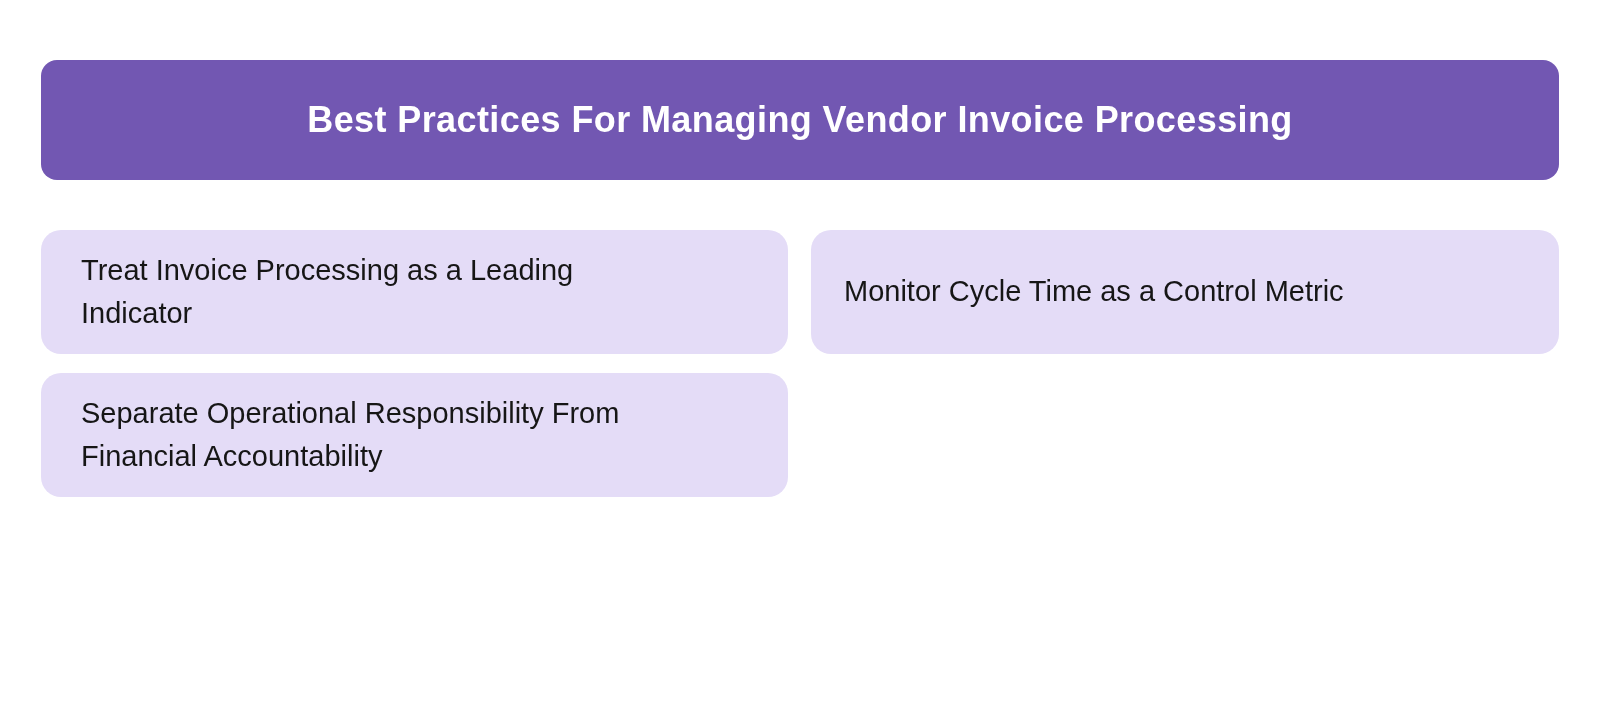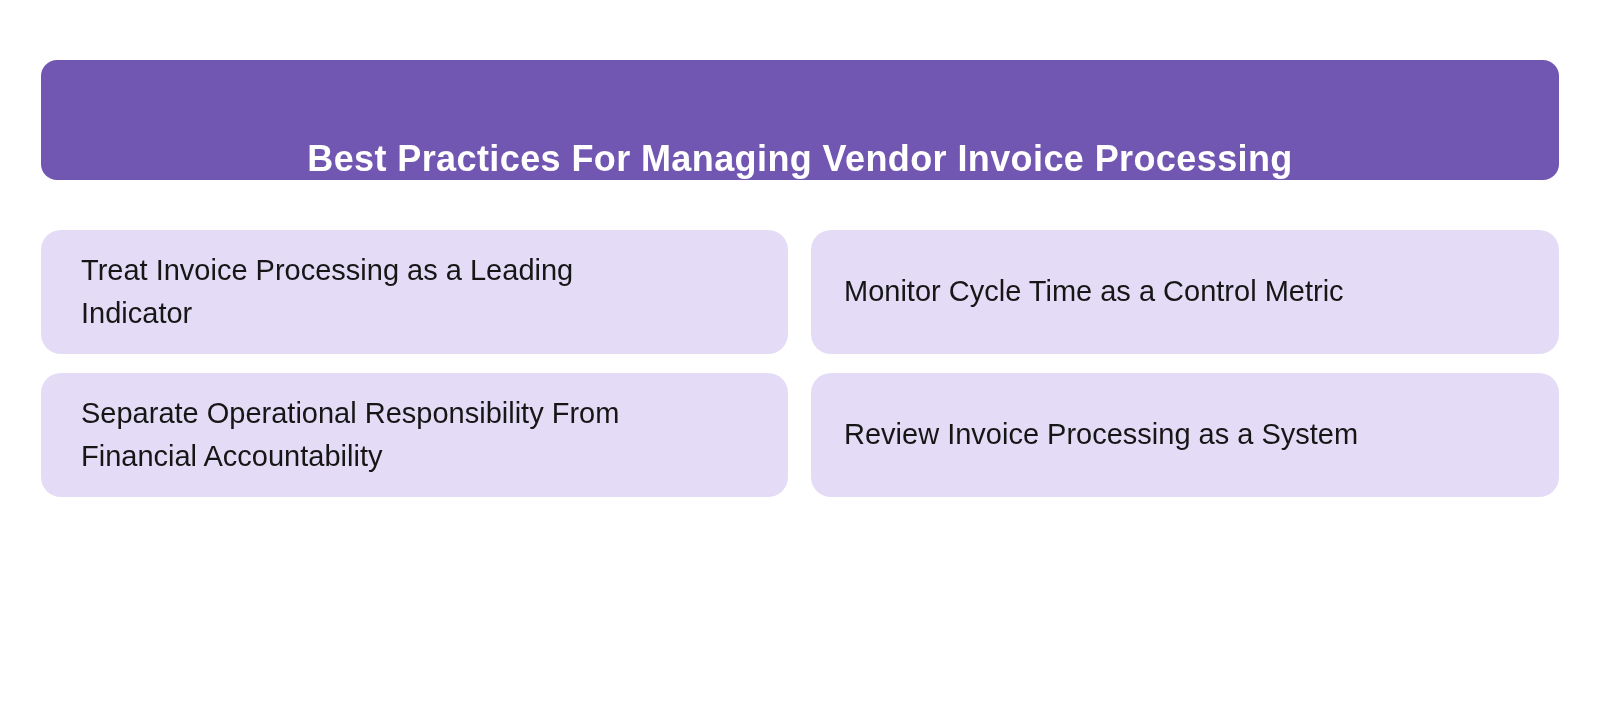--- a/index.html
+++ b/index.html
@@ -23,21 +23,21 @@
 
   .header-banner {
     position: absolute;
     left: 41px;
     top: 60px;
     width: 1518px;
     height: 120px;
     background: var(--header-bg);
     border-radius: 16px;
     display: flex;
-    align-items: flex-end;
+    align-items: center;
     justify-content: center;
   }
 
   .page-title {
     color: var(--header-text);
     font-size: 36px;
     font-weight: bold;
     letter-spacing: 0.4px;
     text-align: center;
   }
@@ -89,18 +89,15 @@
     <div class="card">
       <span class="card-label">Monitor Cycle Time as a Control Metric</span>
     </div>
 
     <div class="card">
       <span class="card-label">Separate Operational Responsibility From
 Financial Accountability</span>
     </div>
 
 
-    <div class="card">
-      <span class="card-label">Review Invoice Processing as a System</span>
-    </div>
 
   </div>
 </div>
 
 </body></html>

